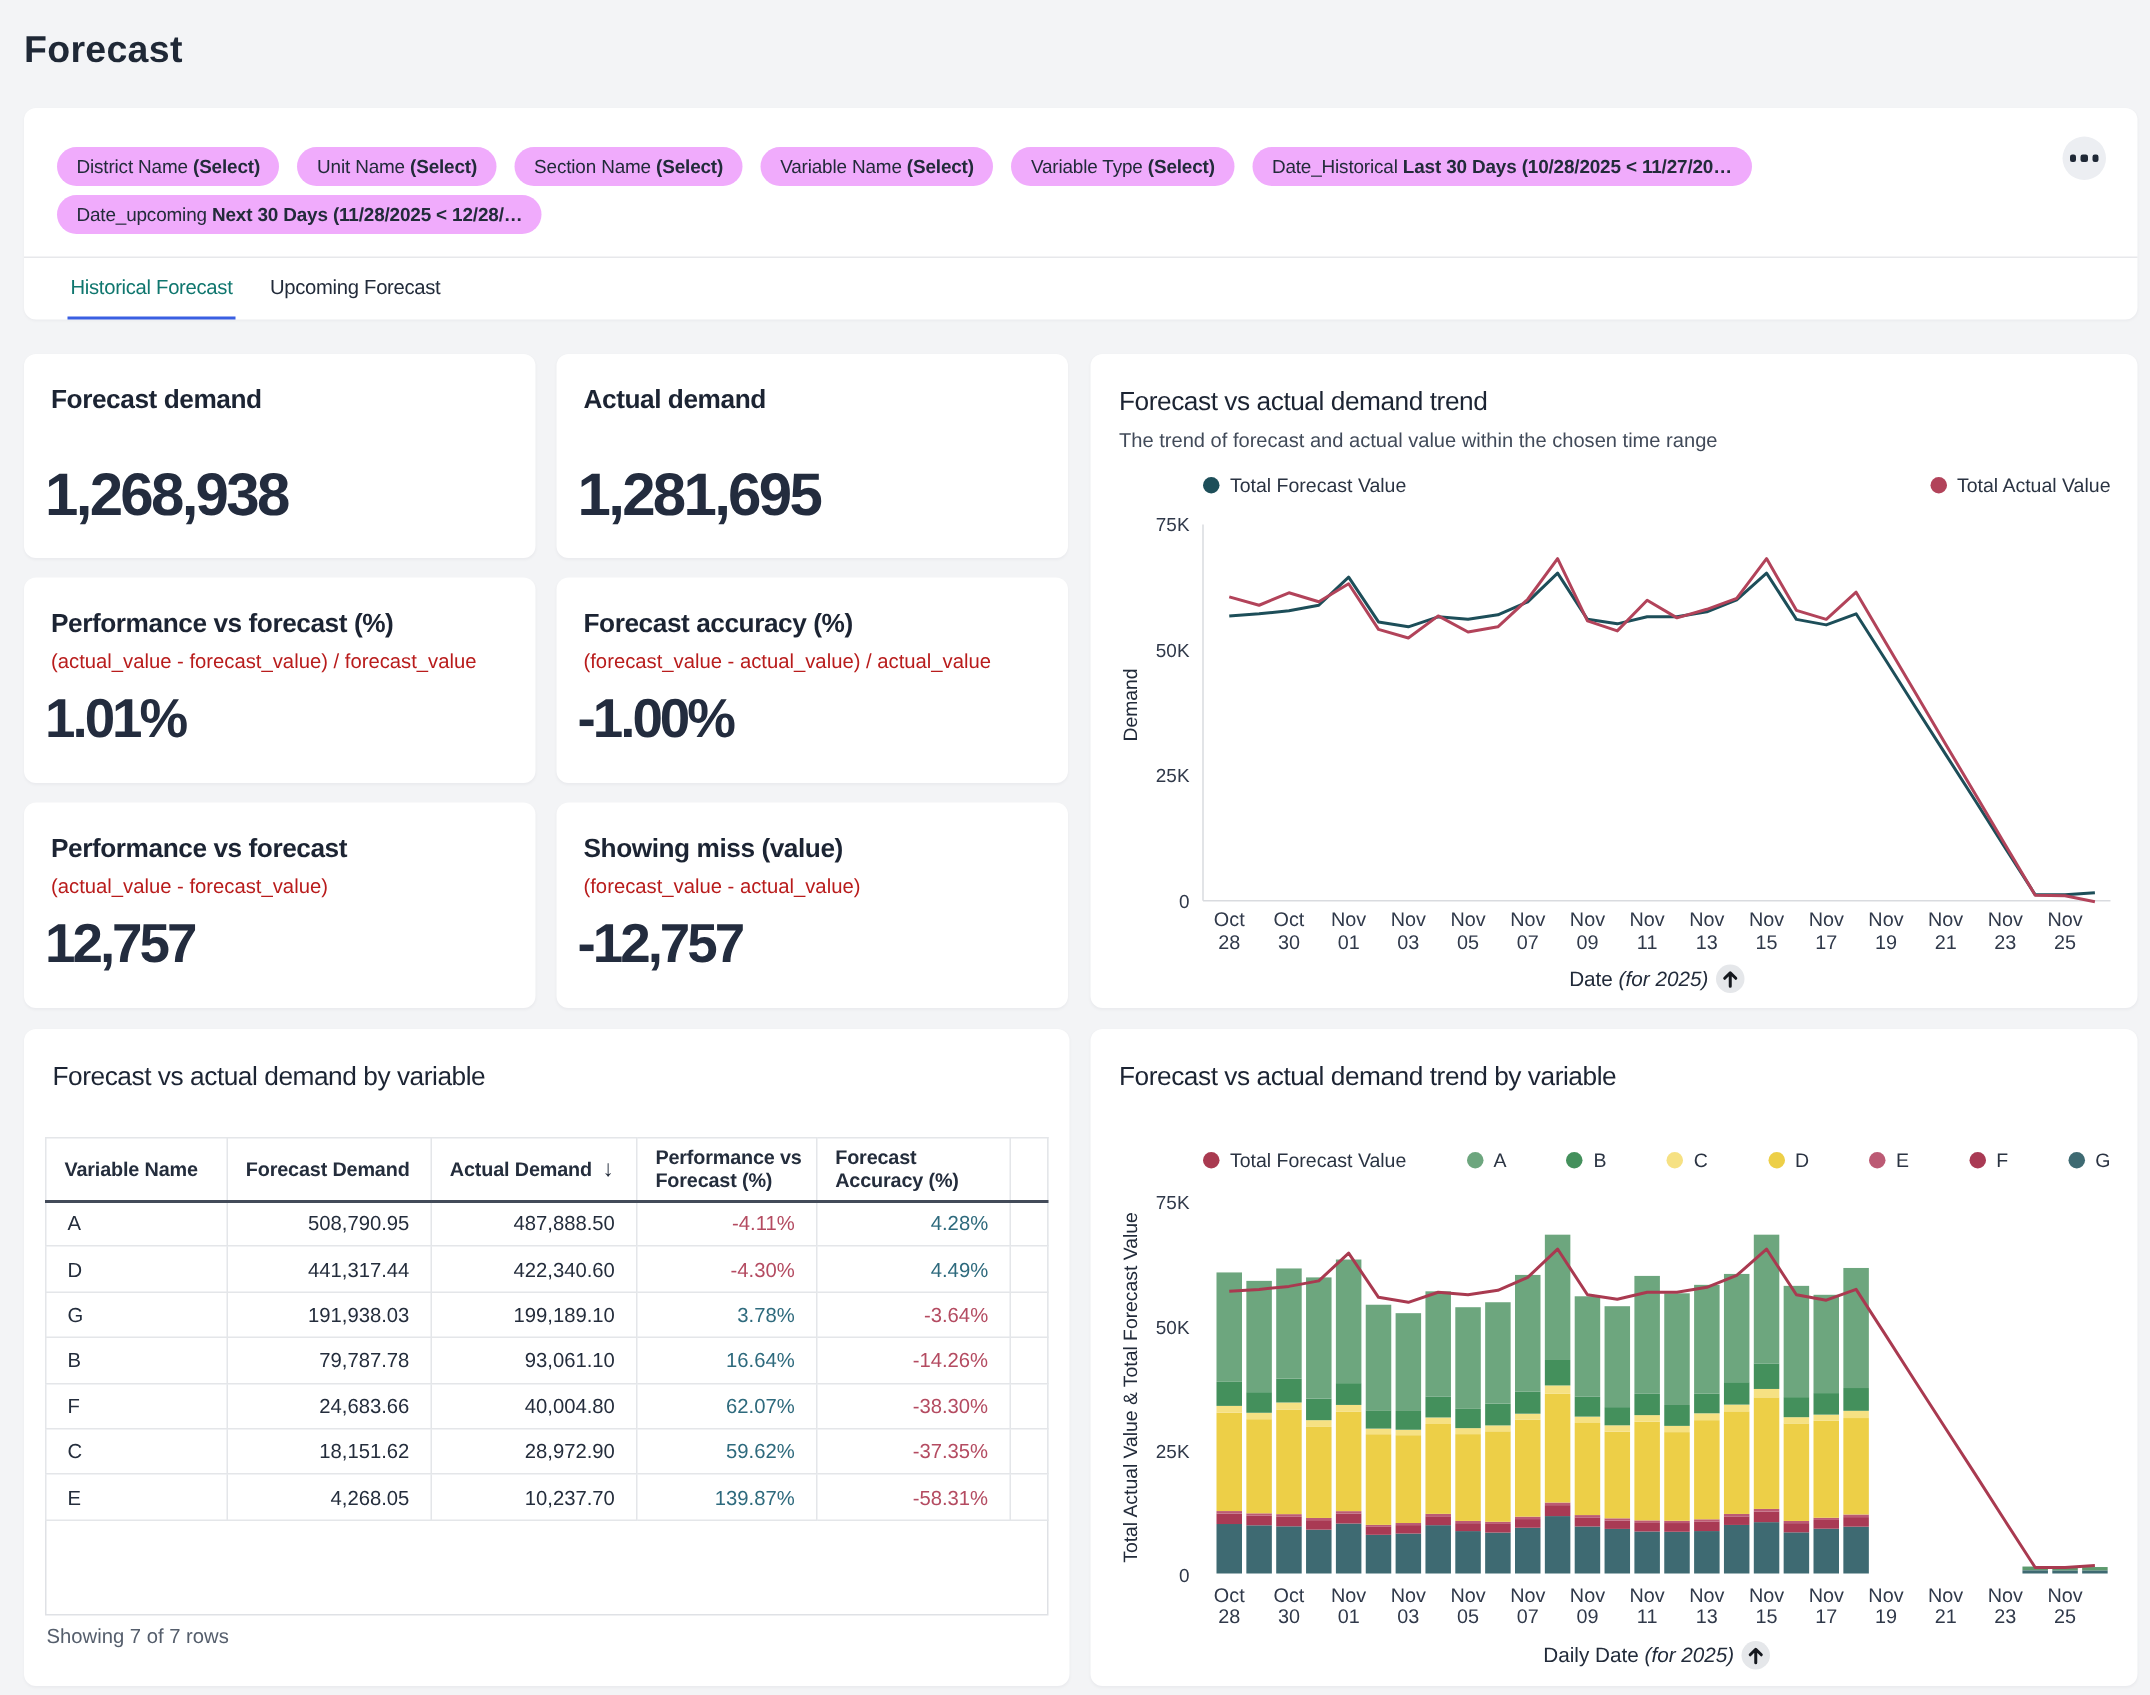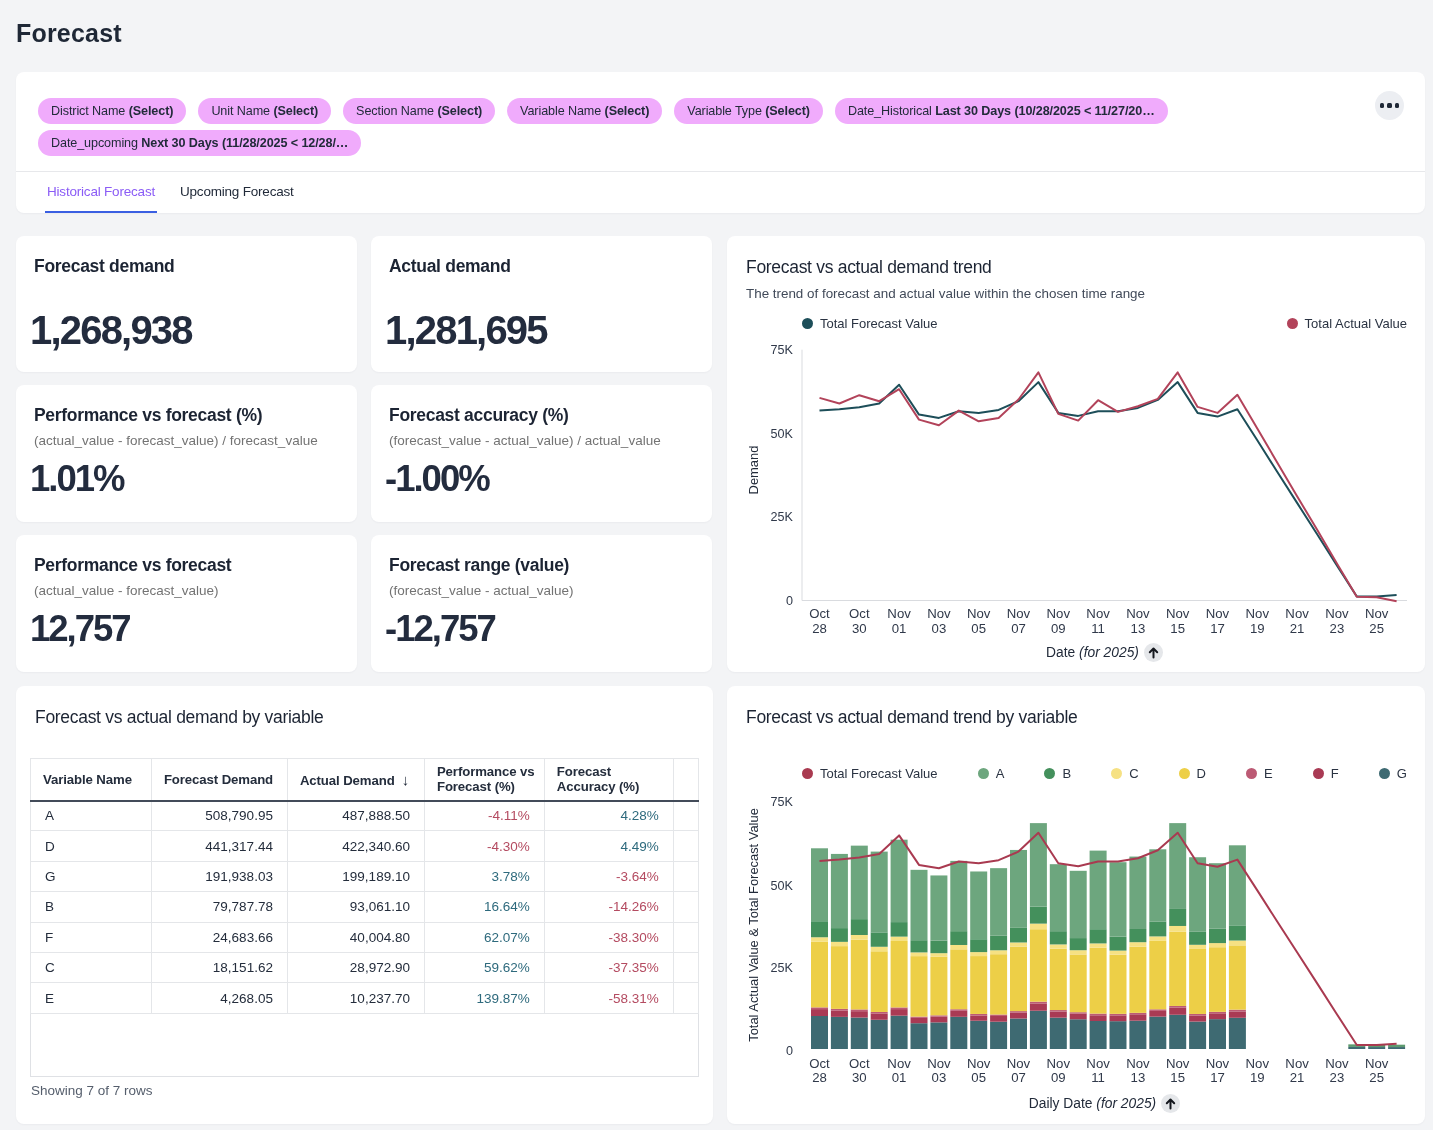--- a/index.html
+++ b/index.html
@@ -6,24 +6,24 @@
 h1 { position:absolute; left:16px; top:19px; font-size:25px; letter-spacing:.2px; color:#1f2836; }
 .panel { position:absolute; background:#fff; border-radius:8px; box-shadow:0 1px 2px rgba(20,30,50,.04); }
 #toppanel { left:16px; top:72px; width:1409px; height:141px; }
 .filters { position:absolute; left:22px; top:26px; right:60px; display:flex; flex-wrap:wrap; gap:6px 12px; }
 .chip { height:26px; line-height:26px; background:#f0abfc; border-radius:13px; padding:0 13px; font-size:12.6px; letter-spacing:-.1px; color:#222b3a; white-space:nowrap; }
 .chip b { font-weight:bold; }
 .dots { position:absolute; right:21px; top:19px; width:29px; height:29px; border-radius:50%; background:#eceef2; display:flex; align-items:center; justify-content:center; gap:3px; }
 .dots i { width:4.5px; height:4.5px; border-radius:1.5px; background:#1f2836; }
 .tabs { position:absolute; left:0; right:0; top:99px; height:42px; border-top:1px solid #e7e8eb; display:flex; padding-left:29px; }
 .tab { font-size:13.5px; letter-spacing:-.2px; color:#222b3a; margin-right:21px; display:flex; align-items:center; border-bottom:2px solid transparent; padding:0 2px; }
-.tab.on { color:#8b5cf6; border-bottom-color:#3a5fe2;text-align:center; }
+.tab.on { color:#0f766e; border-bottom-color:#3a5fe2;text-align:center; }
 .card { position:absolute; background:#fff; border-radius:8px; box-shadow:0 1px 2px rgba(20,30,50,.04); }
 .kt { position:absolute; left:18px; top:20px; font-size:17.5px; font-weight:bold; letter-spacing:-.3px; color:#1c2433; }
-.ks { position:absolute; left:18px; top:48px; font-size:13.5px; color:#737373; }
+.ks { position:absolute; left:18px; top:48px; font-size:13.5px; color:#b91c1c; }
 .kv { position:absolute; left:14px; bottom:19px; font-size:40px; font-weight:bold; color:#232c3e; letter-spacing:-1.8px; }
 .kv2 { position:absolute; left:14px; bottom:22px; font-size:36.5px; font-weight:bold; color:#232c3e; letter-spacing:-2px;text-align:center; }
 .ct { position:absolute; left:19px; top:21px; font-size:17.5px; font-weight:normal; letter-spacing:-.3px; color:#1c2433; }
 .cs { position:absolute; left:19px; top:50px; font-size:13.4px; color:#414a59; }
 .legend { position:absolute; display:flex; justify-content:space-between; align-items:center; gap:22px; font-size:13px; color:#2a3342; }
 .li { display:flex; align-items:center; gap:7px; }
 .dot { width:11px; height:11px; border-radius:50%; display:inline-block; }
 .axcap { position:absolute; display:flex; justify-content:center; align-items:center; gap:0; font-size:13.8px; color:#222b3a; }
 .axcap i { }
 .arrbtn { width:19px; height:19px; border-radius:50%; background:#e5e7ea; display:inline-flex; align-items:center; justify-content:center; margin-left:5px; }
@@ -79,21 +79,21 @@
   <div class="kt">Forecast accuracy (%)</div>
   <div class="ks">(forecast_value - actual_value) / actual_value</div>
   <div class="kv2">-1.00%</div>
   </div>
 <div class="card" style="left:16px;top:535px;width:341px;height:137px">
   <div class="kt">Performance vs forecast</div>
   <div class="ks">(actual_value - forecast_value)</div>
   <div class="kv2">12,757</div>
   </div>
 <div class="card" style="left:371px;top:535px;width:341px;height:137px">
-  <div class="kt">Forecast range (value)</div>
+  <div class="kt">Showing miss (value)</div>
   <div class="ks">(forecast_value - actual_value)</div>
   <div class="kv2">-12,757</div>
   </div>
 
 <div class="panel" style="left:727px;top:236px;width:698px;height:436px">
   <div class="ct">Forecast vs actual demand trend</div>
   <div class="cs">The trend of forecast and actual value within the chosen time range</div>
   <svg width="698" height="436" viewBox="0 0 698 436" style="position:absolute;left:0;top:0">
 <style>
  .tk{font:13.2px "Liberation Sans",sans-serif;fill:#30394a}

